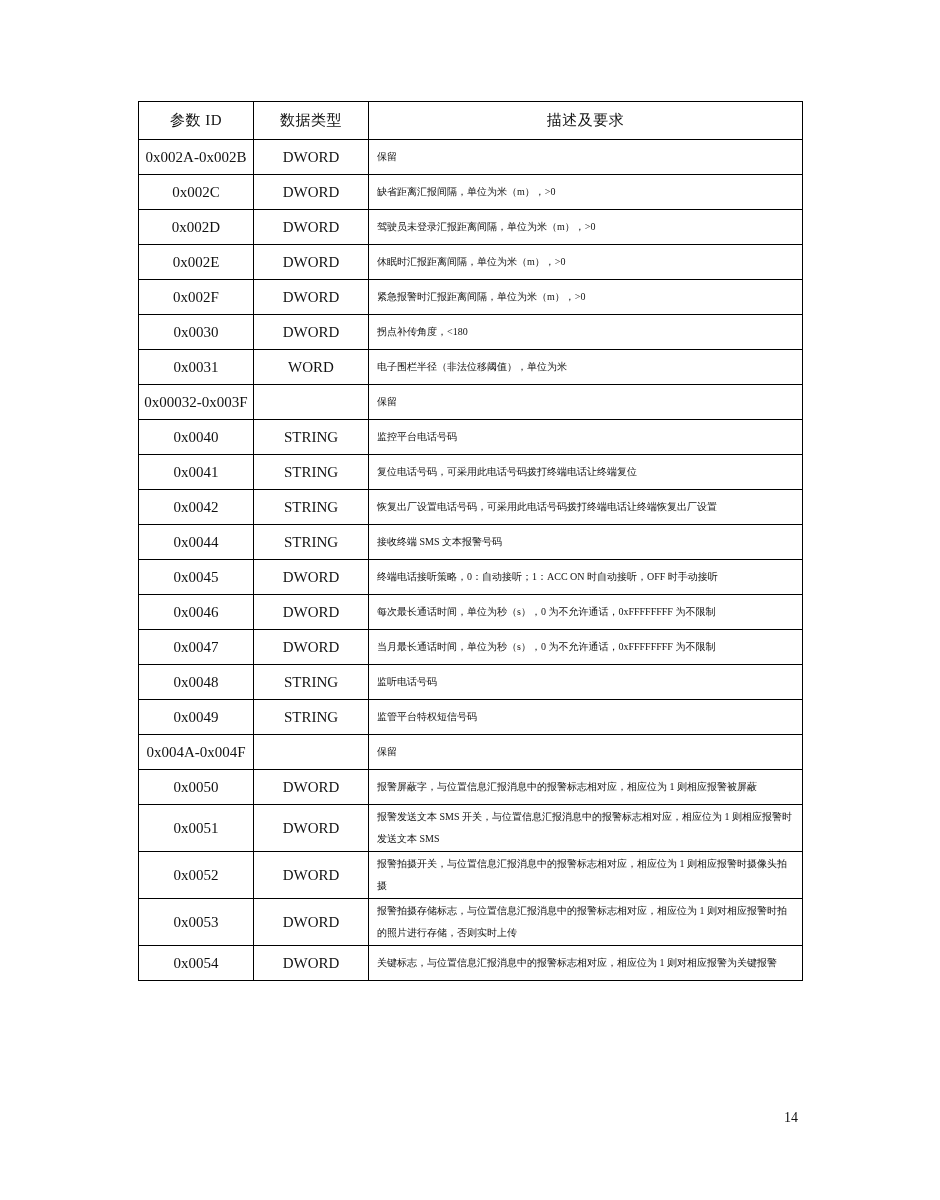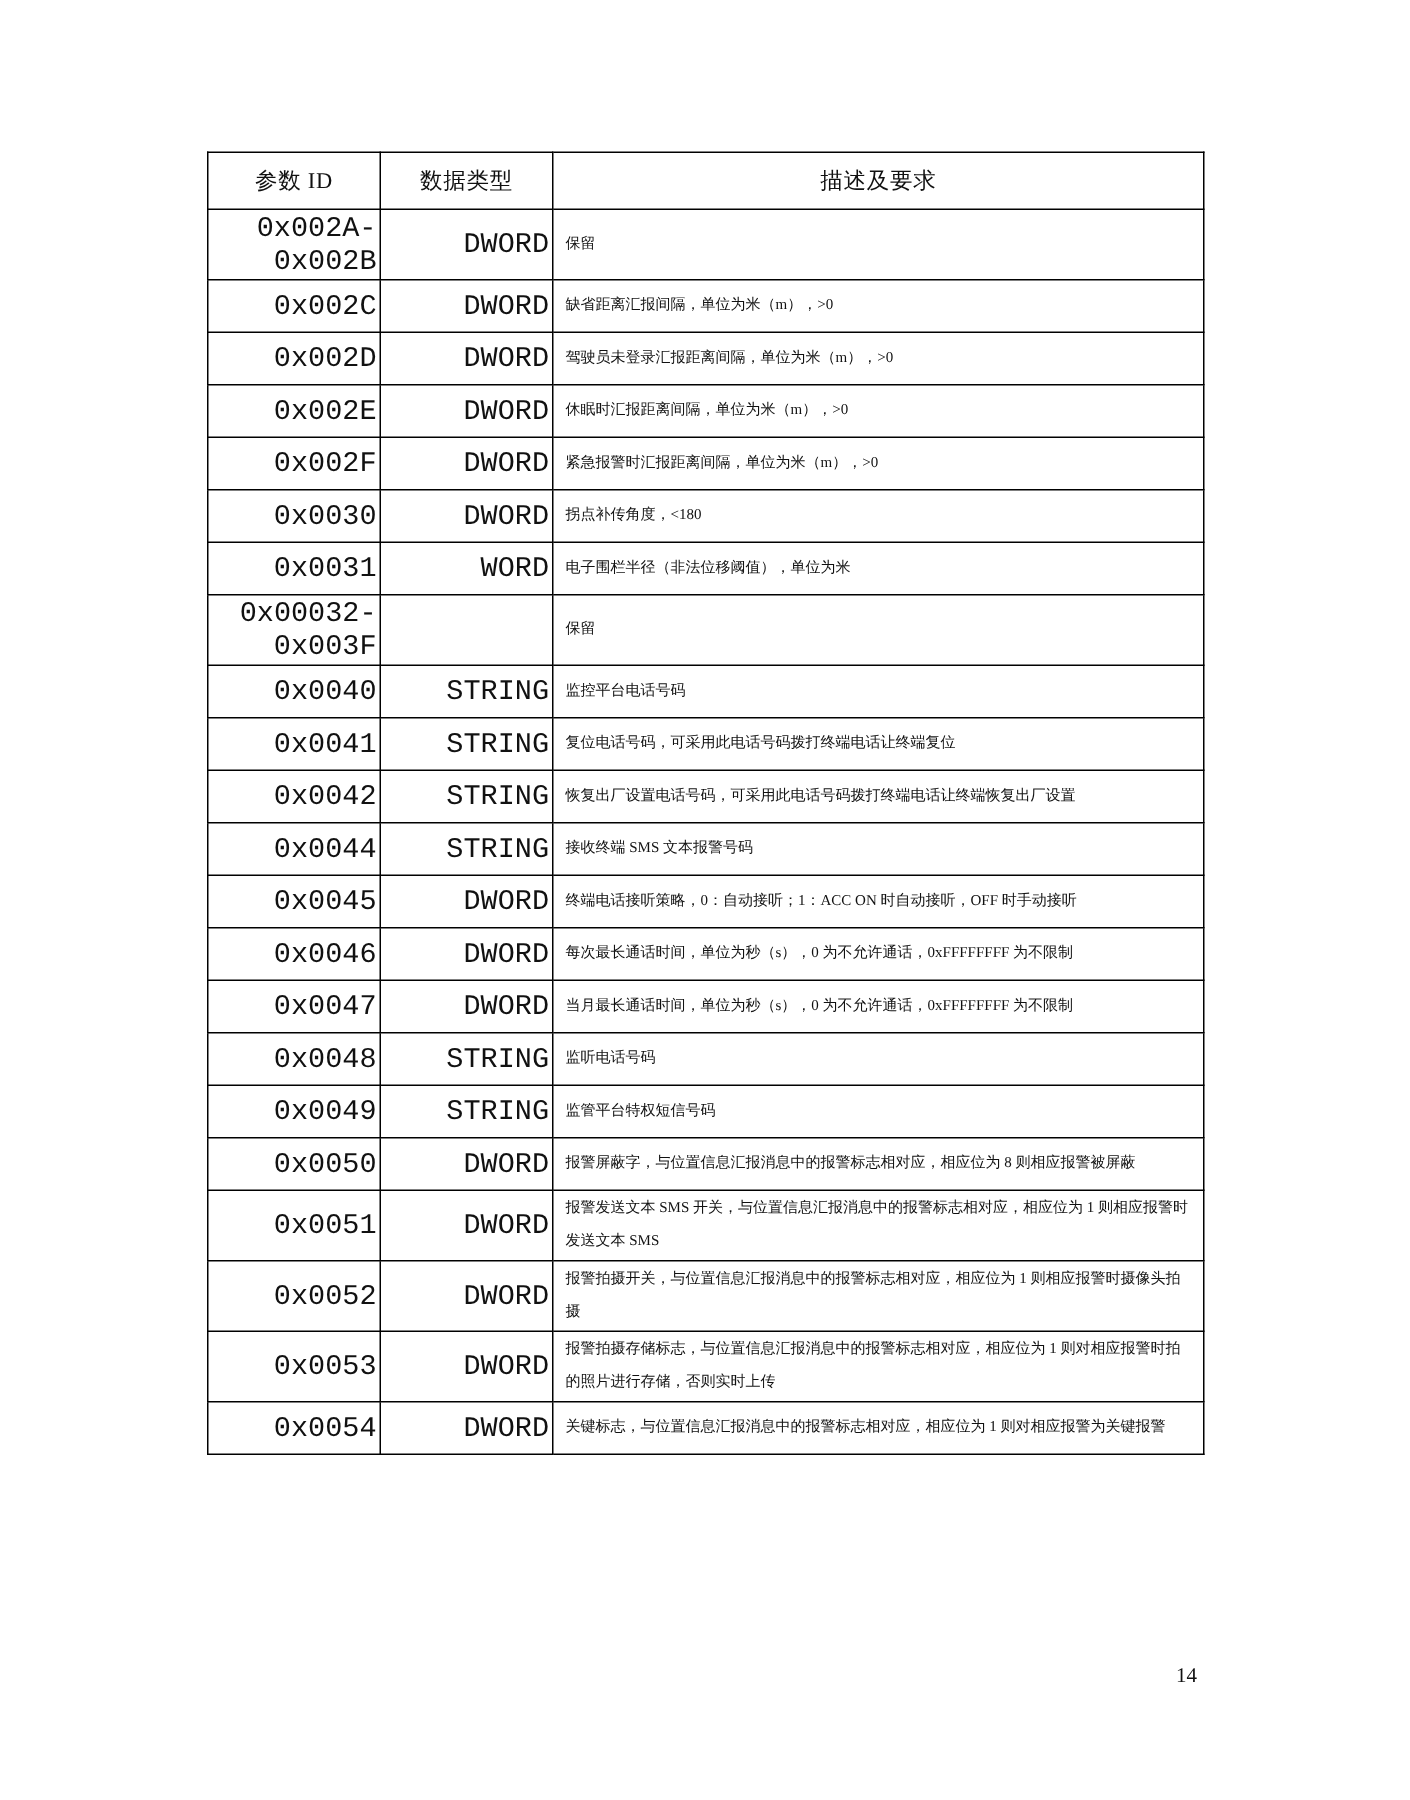--- a/index.html
+++ b/index.html
@@ -37,23 +37,23 @@
     text-align: center;
     padding: 1px 4px;
     letter-spacing: 0.5px;
     margin-left: 12px;
   }
   .param-table td {
     height: 32px;
     padding: 1px 8px;
   }
   td.col-id, td.col-type {
-    text-align: right;
-    font-family: Liberation Mono, monospace;
-    font-size: 19px;
+    text-align: center;
+    font-family: Liberation Serif, serif;
+    font-size: 15px;
     padding: 1px 2px;
   }
   td.col-desc {
     text-align: left;
     font-size: 10px;
     line-height: 22px;
   }
   .page-number {
     position: absolute;
     left: 784px;
@@ -177,25 +177,30 @@
     <td class="col-type">STRING</td>
     <td class="col-desc">监听电话号码</td>
   </tr>
 
   <tr>
     <td class="col-id">0x0049</td>
     <td class="col-type">STRING</td>
     <td class="col-desc">监管平台特权短信号码</td>
   </tr>
 
+  <tr>
+    <td class="col-id">0x004A-0x004F</td>
+    <td class="col-type"></td>
+    <td class="col-desc">保留</td>
+  </tr>
 
   <tr>
     <td class="col-id">0x0050</td>
     <td class="col-type">DWORD</td>
-    <td class="col-desc">报警屏蔽字，与位置信息汇报消息中的报警标志相对应，相应位为 8 则相应报警被屏蔽</td>
+    <td class="col-desc">报警屏蔽字，与位置信息汇报消息中的报警标志相对应，相应位为 1 则相应报警被屏蔽</td>
   </tr>
 
   <tr>
     <td class="col-id">0x0051</td>
     <td class="col-type">DWORD</td>
     <td class="col-desc">报警发送文本 SMS 开关，与位置信息汇报消息中的报警标志相对应，相应位为 1 则相应报警时发送文本 SMS</td>
   </tr>
 
   <tr>
     <td class="col-id">0x0052</td>

